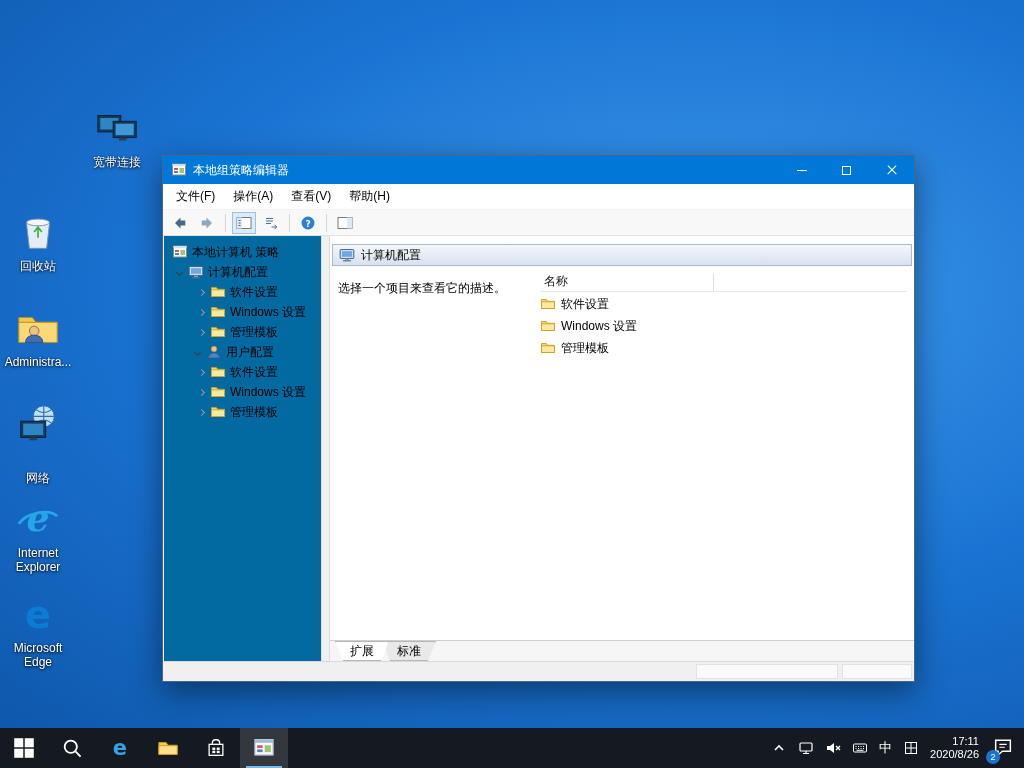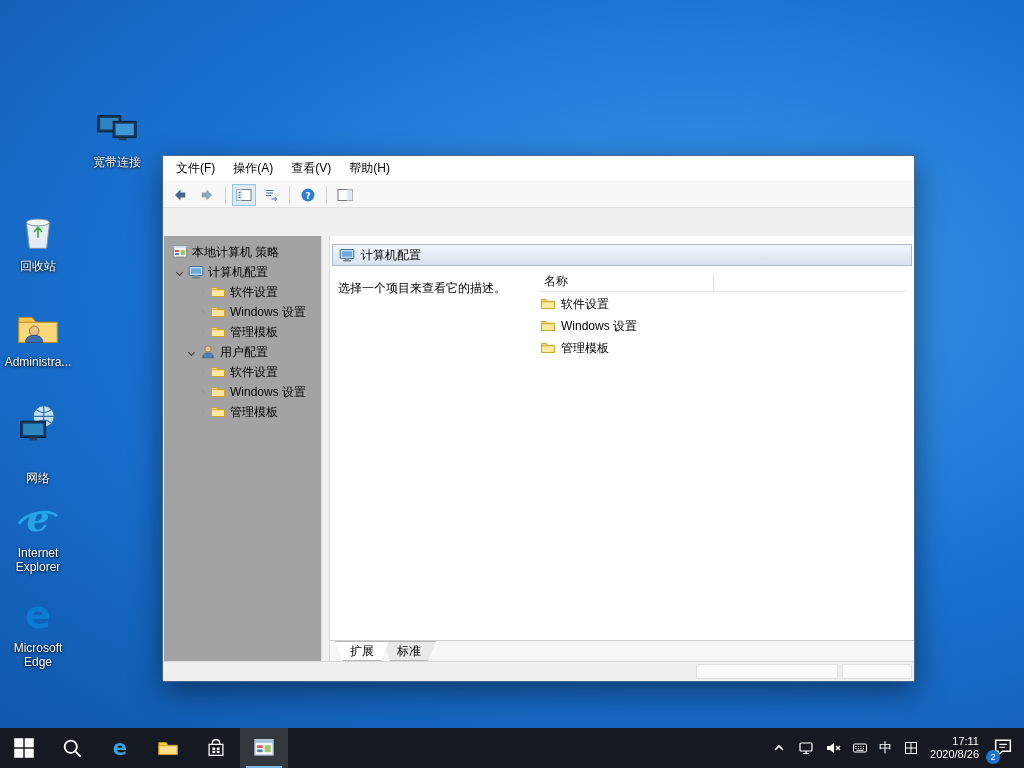--- a/index.html
+++ b/index.html
@@ -34,21 +34,21 @@
 
   .menubar{height:26px;background:#fff;display:flex;align-items:center;padding-left:4px;border-bottom:1px solid #f2f2f2;}
   .menu-item{padding:8px 9px;font-size:12px;cursor:default;}
   .toolbar{height:26px;background:#f8f8f8;border-bottom:1px solid #e0e0e0;display:flex;align-items:center;padding-left:5px;gap:3px;}
   .tbtn{width:24px;height:22px;display:flex;align-items:center;justify-content:center;border:1px solid transparent;}
   .tbtn.pressed{background:#dcebfa;border-color:#9ac2e8;}
   .icon16{width:16px;height:16px;display:inline-block;flex:none;}
   .icon16 svg{width:100%;height:100%;display:block;}
   .tsep{width:1px;height:18px;background:#d6d6d6;margin:0 3px;}
 
-  .treepane{position:absolute;left:1px;top:80px;bottom:20px;width:158px;background:#a3a3a3;
+  .treepane{position:absolute;left:1px;top:80px;bottom:20px;width:158px;background:#0369a1;
     border-right:1px solid #dcdcdc;padding-top:6px;overflow:hidden;}
   .trow{display:flex;align-items:center;height:20px;white-space:nowrap;cursor:default;}
   .chev-cell{width:14px;height:14px;display:flex;align-items:center;justify-content:center;flex:none;}
   .chev{width:5px;height:5px;border-right:1.4px solid #5a5a5a;border-bottom:1.4px solid #5a5a5a;display:block;}
   .chev.col{transform:rotate(-45deg);border-color:#9a9a9a;}
   .chev.exp{transform:rotate(45deg);border-color:#3c3c3c;}
   .trow .icon16{margin:0 4px 0 2px;}
   .tlabel{font-size:12px;}
 
   .rightpane{position:absolute;left:166px;top:80px;right:0;bottom:20px;background:#fff;
@@ -155,20 +155,44 @@
         <div class="dimg">
           <svg viewBox="0 0 48 48">
             <text x="24" y="38" text-anchor="middle" font-size="40" font-weight="bold" fill="#0d7ad4" font-family="DejaVu Sans,sans-serif">e</text>
           </svg>
         </div>
         <div class="dlabel">Microsoft Edge</div>
       </div>
     </div>
 
   <div id="gpedit-window">
+    <div class="titlebar" style="background: rgb(0, 120, 215);">
+      <span class="tb-ic" id="win-icon">
+          <svg viewBox="0 0 16 16">
+            <rect x="1.5" y="2" width="13" height="11" fill="#fff" stroke="#8a8a8a"></rect>
+            <rect x="1.5" y="2" width="13" height="2.2" fill="#cfe0f3"></rect>
+            <rect x="3" y="6" width="4" height="2" fill="#e05252"></rect>
+            <rect x="3" y="9" width="4" height="2" fill="#4f81bd"></rect>
+            <rect x="8.5" y="6" width="4.5" height="5" fill="#9fc56d"></rect>
+          </svg>
+        </span>
+      <span>本地组策略编辑器</span>
+      <div class="caption-controls">
+        <div class="cap-btn">
+            <div class="glyph-min"></div>
+          </div>
+        <div class="cap-btn">
+            <div class="glyph-max"></div>
+          </div>
+        <div class="cap-btn close">
+            <div class="glyph-x1"></div>
+            <div class="glyph-x2"></div>
+          </div>
+      </div>
+    </div>
     <div class="menubar" id="menubar">
         <div class="menu-item">文件(F)</div>
         <div class="menu-item">操作(A)</div>
         <div class="menu-item">查看(V)</div>
         <div class="menu-item">帮助(H)</div>
       </div>
     <div class="toolbar" id="toolbar">
         <div class="tbtn">
           <span class="icon16">
             <svg viewBox="0 0 16 16">
@@ -277,21 +301,21 @@
             <span class="chev col"></span>
           </span>
           <span class="icon16">
             <svg viewBox="0 0 16 16">
               <path d="M1.5 3.5h4.8l1.4 1.8h6.8v7.2H1.5z" fill="#f9d66f" stroke="#c7a22e" stroke-width="0.9"></path>
               <path d="M1.5 5.8h13v6.7H1.5z" fill="#fde99d" stroke="#c7a22e" stroke-width="0.9"></path>
             </svg>
           </span>
           <span class="tlabel">管理模板</span>
         </div>
-        <div class="trow" style="padding-left: 20px;">
+        <div class="trow" style="padding-left: 12px; margin-left: 14px;">
           <span class="chev-cell">
             <span class="chev exp"></span>
           </span>
           <span class="icon16">
             <svg viewBox="0 0 16 16">
               <circle cx="8" cy="5" r="3" fill="#f0c08a" stroke="#8a6d3b" stroke-width="0.6"></circle>
               <path d="M2.5 14c0-3.2 2.5-5 5.5-5s5.5 1.8 5.5 5z" fill="#4f81bd" stroke="#2f5a8a" stroke-width="0.6"></path>
             </svg>
           </span>
           <span class="tlabel">用户配置</span>

